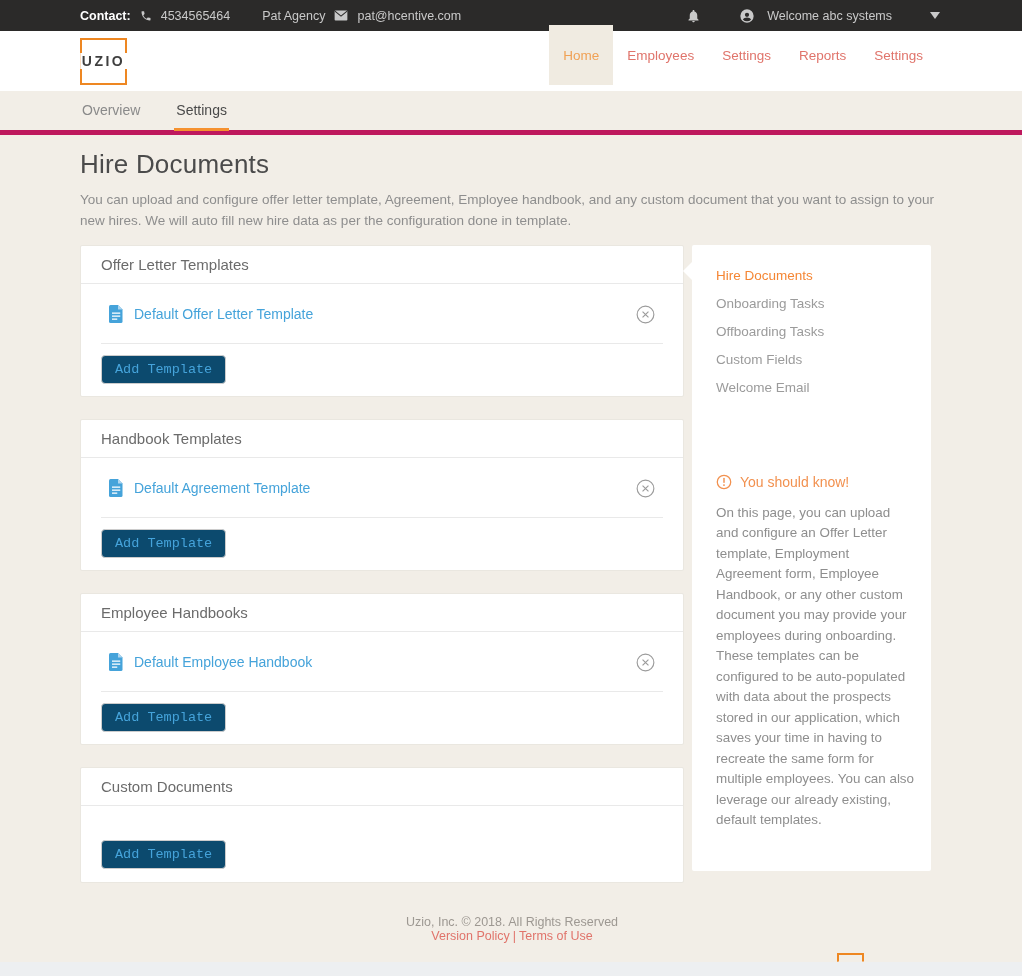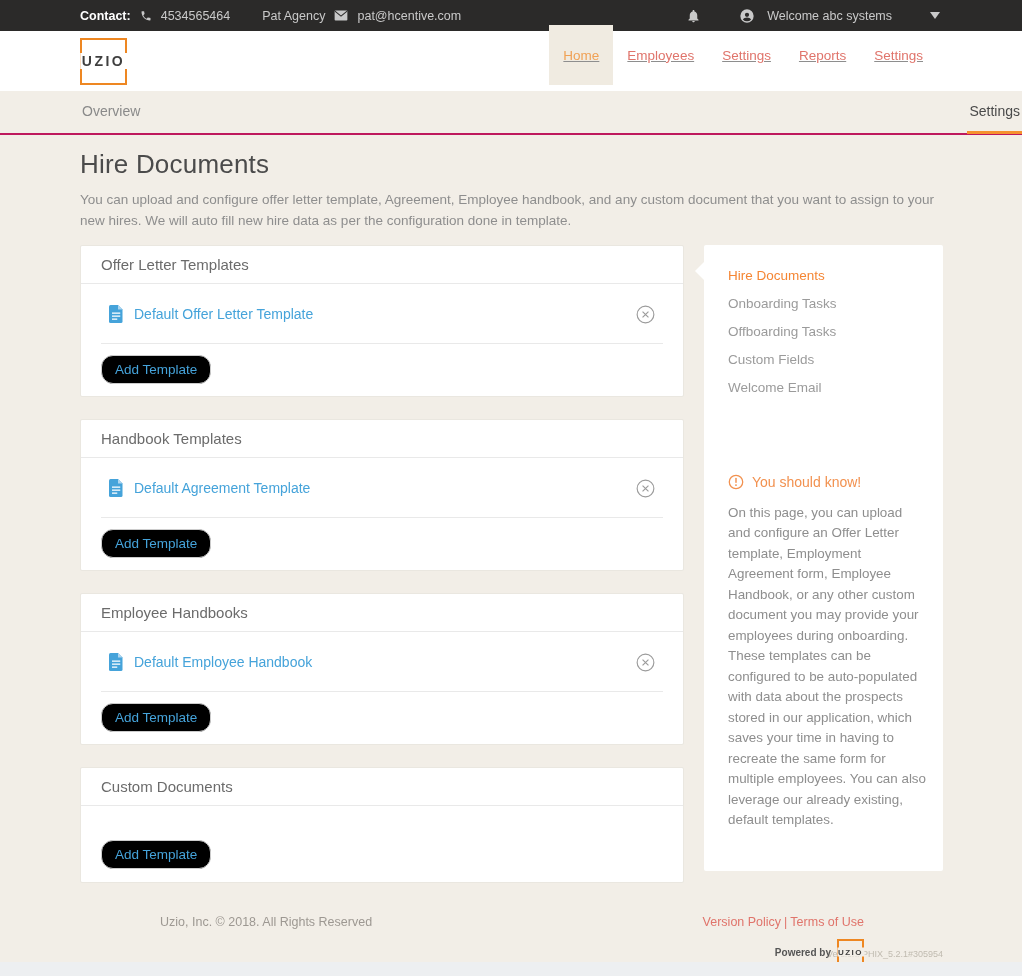--- a/index.html
+++ b/index.html
@@ -30,84 +30,83 @@
     padding:0 85px 0 80px;
   }
   .logo-box {
     width:47px; height:47px; border:2px solid #ee8722; position:relative;
   }
   .logo-box .logo-text {
     position:absolute; top:50%; left:50%; transform:translate(-50%,-50%);
     background:#ffffff; padding:0 2px; white-space:nowrap;
     font-size:14px; font-weight:bold; letter-spacing:2.5px; color:#3f3f3f;
   }
-  .nav { display:flex; align-items:stretch; height:72px; font-size:13.5px;text-decoration:underline; }
+  .nav { display:flex; align-items:stretch; height:72px; font-size:13.5px; }
   .nav a {
     display:flex; align-items:center; padding:0 14px; height:60px;
     color:#e0746b; text-decoration:none; cursor:pointer;
   }
   .nav a.active { background:#f0ebe1; color:#f0a155; }
   
   .tabstrip {
-    height:44px; background:#f2eee7; border-bottom:2px solid #be185d;
+    height:44px; background:#f2eee7; border-bottom:5px solid #be185d;
     display:flex; align-items:stretch; gap:32px; padding:0 0 0 80px;
     font-size:14px;
-    justify-content:space-between;
   }
   .tab {
     display:flex; align-items:center; cursor:pointer;
     color:#8a8a8a; border-bottom:3px solid transparent; padding:0 2px;
     margin-bottom:-1px;
   }
   .tab.active { color:#4a4a4a; border-bottom-color:#f5912f; }
   
   .main { padding:14px 79px 0 80px; }
   .page-title { font-size:26px; font-weight:400; color:#4b4b4b; margin:0 0 9px; letter-spacing:.2px; }
   .page-desc { font-size:13.5px; line-height:1.58; color:#8e8e8e; margin:0 0 13px; }
-  .columns { display:flex; gap:20px; align-items:flex-start; }
+  .columns { display:flex; gap:8px; align-items:flex-start; }
   .left-col { width:604px; display:flex; flex-direction:column; gap:22px; }
   
   .card { background:#ffffff; border:1px solid #eae7e0; border-radius:2px; }
   .card-header {
     padding:10px 20px; border-bottom:1px solid #e9e9e9;
     font-size:15px; color:#6b6b6b;
   }
   .card-item { display:flex; align-items:center; padding:21px 28px 19px; }
   .card-item .tpl-link {
     margin-left:10px; color:#45a3da; font-size:14px; text-decoration:none;
     cursor:pointer; flex:1;
   }
   .remove-btn { cursor:pointer; background:none; border:none; line-height:0; }
   .card-divider { border:none; border-top:1px solid #e9e9e9; margin:0 20px; }
   .card-actions { padding:11px 20px 12px; }
   .card-actions.no-items { padding:34px 20px 13px; }
   .add-btn {
-    background:#000000; border:1px solid #cccccc; border-radius:12px;
+    background:#0c4a6e; border:1px solid #cccccc; border-radius:4px;
     color:#45a3da; font-size:13.5px; padding:6px 13px; cursor:pointer;
-    font-family:Liberation Sans, sans-serif;
+    font-family:Liberation Mono, monospace;
   }
   
   .side-col { width:239px; background:#ffffff; border-radius:2px; position:relative;
     padding:17px 16px 30px 24px; min-height:626px; }
   .side-arrow {
     position:absolute; left:-9px; top:17px; width:0; height:0;
     border-top:9px solid transparent; border-bottom:9px solid transparent;
     border-right:9px solid #ffffff;
   }
   .side-item { font-size:13.5px; color:#9b9b9b; padding:6.5px 0; cursor:pointer; }
   .side-item.active { color:#f58634; }
   .know-title {
     margin-top:72px; display:flex; align-items:center; gap:8px;
     color:#f2914f; font-size:14px;
   }
   .know-text { margin-top:13px; font-size:13.4px; line-height:1.53; color:#8e8e8e; }
   
   .footer-row {
     display:flex; justify-content:space-between; align-items:center;
-    padding:0 79px 0 80px; margin-top:32px; font-size:12.5px;
+    padding:0 79px 0 80px; margin-top:32px; font-size:12.5px;flex-direction:column;
   }
   .copyright { color:#9d9892; }
   .legal { color:#e0746b; }
   .legal a { color:#e0746b; text-decoration:none; cursor:pointer; }
   .legal .sep { color:#e0746b; padding:0 3px; }
   .footer-bottom { position:relative; height:46px; margin-top:4px; }
   .version {
     position:absolute; left:8px; right:0; top:16px; text-align:right;
     font-size:9px; color:#c0bbb0;
   }

